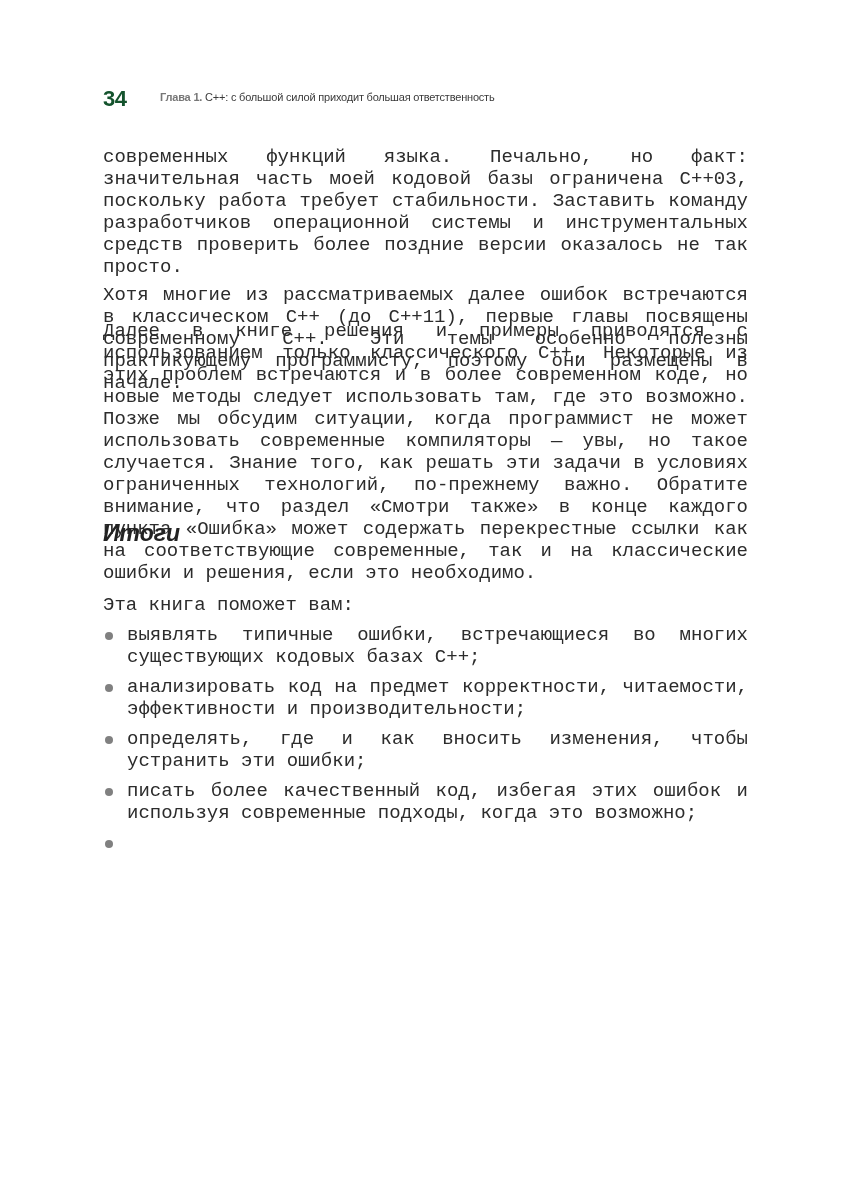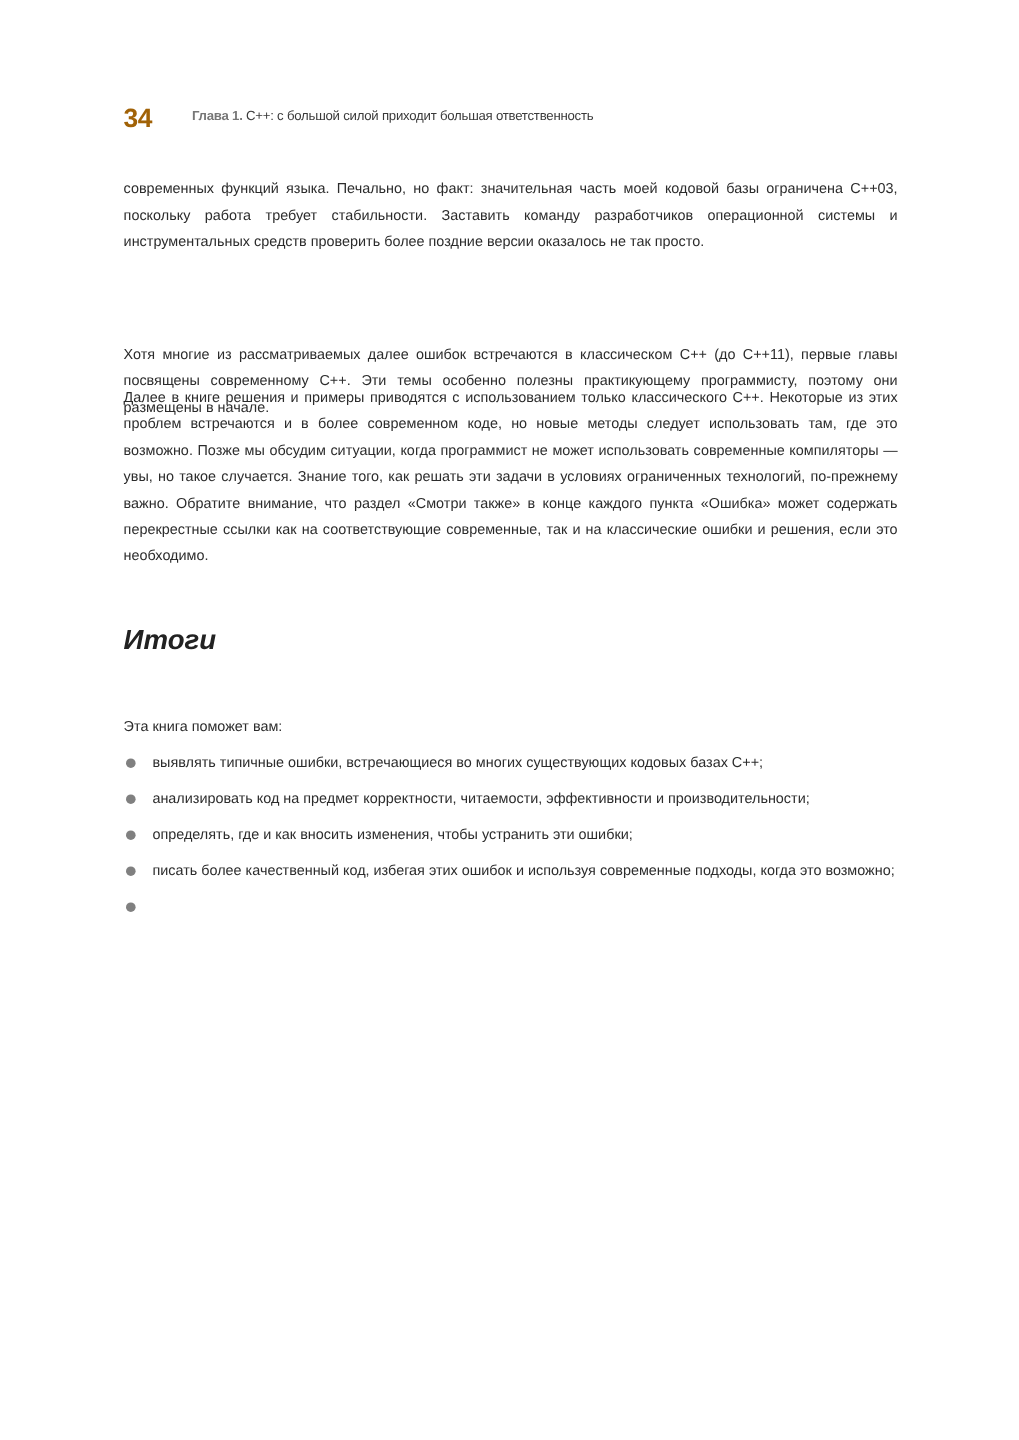--- a/index.html
+++ b/index.html
@@ -28,38 +28,38 @@
       height: 26px;
       font-family: "Liberation Sans", sans-serif;
       white-space: nowrap;
     }
     .page-number {
       position: absolute;
       left: 0;
       top: 0;
       font-weight: bold;
       font-size: 22px;
-      color: #a16207;
+      color: #14532d;
       letter-spacing: -0.5px;
     }
     .chapter-title {
       position: absolute;
       left: 57px;
       top: 5px;
       font-size: 11px;
       color: #3a3a3a;
       letter-spacing: -0.2px;
     }
     .chapter-label {
       font-weight: bold;
       color: #777777;
     }
     .body-text {
-      font-family: Liberation Sans, sans-serif;
-      font-size: 12px;
+      font-family: Liberation Mono, monospace;
+      font-size: 19px;
       line-height: 22px;
       color: #2c2c2c;
       text-align: justify;
       margin: 0;
     }
     .p1 { position: absolute; top: 146px; left: 0; width: 645px; }
     .p2 { position: absolute; top: 240px; left: 0; width: 645px; margin-top: 44px; }
     .p3 { position: absolute; top: 320px; left: 0; width: 645px; }
     .section-heading {
       position: absolute;

